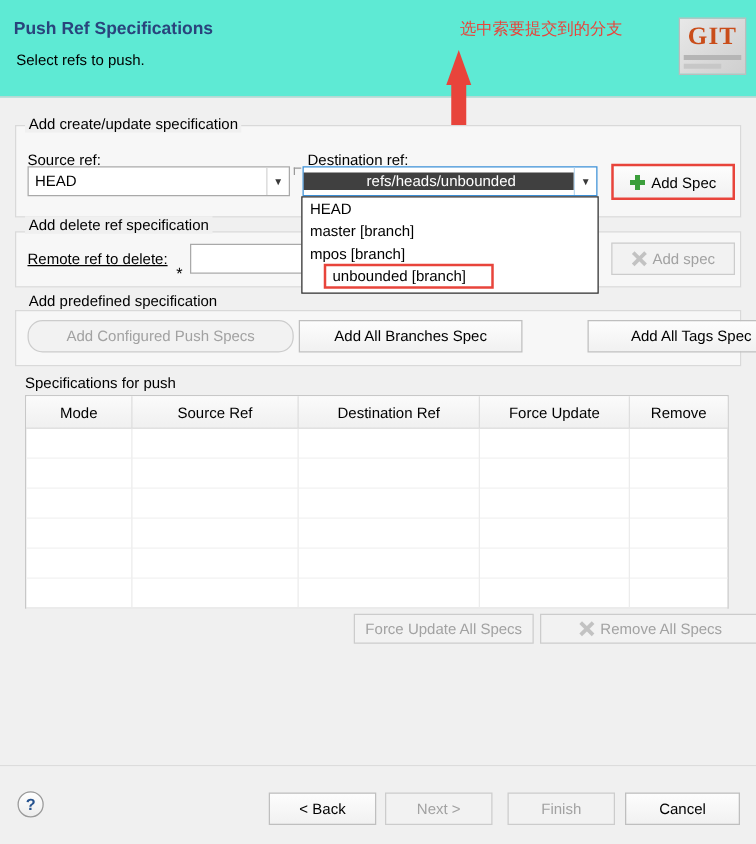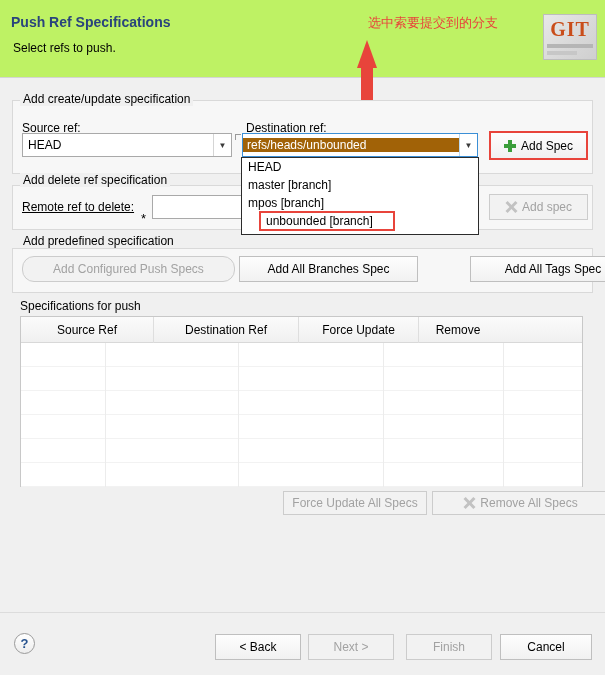--- a/index.html
+++ b/index.html
@@ -14,21 +14,21 @@
     overflow: hidden;
   }
   .dialog {
     position: absolute; left: 0; top: 0;
     width: 605px; height: 675px;
     background: #f0f0f0;
   }
   
   .header {
     position: absolute; left: 0; top: 0; width: 605px; height: 78px;
-    background: #bef264;
+    background: #5eead4;
     border-bottom: 1px solid #d4d4d4;
   }
   .header-title {
     position: absolute; left: 11px; top: 14px;
     font-size: 14px; font-weight: bold; color: #29447c;
   }
   .header-sub {
     position: absolute; left: 13px; top: 41px;
     font-size: 12px; color: #000;
   }
@@ -95,21 +95,21 @@
     flex: 1; overflow: hidden; white-space: nowrap;
   }
   .combo .arrow {
     width: 18px; height: 22px;
     display: flex; align-items: center; justify-content: center;
     border-left: 1px solid #d5d5d5;
     color: #3a3a3a; font-size: 8px;
   }
   .combo-focus { border: 1px solid #3b8fd6; }
   .sel-highlight {
-    background: #a16207; color: #fff !important;
+    background: #404040; color: #fff !important; text-align: center;
   }
   .textinput {
     position: absolute; height: 24px; background: #ffffff;
     border: 1px solid #a9a9a9;
   }
   
   .dropdown {
     position: absolute;
     background: #ffffff;
     border: 1px solid #2b2b2b;
@@ -271,20 +271,21 @@
     <span>Add All Branches Spec</span>
   </div>
   <div class="btn" style="left:422px; top:256px; width:166px; height:26px;margin-left:48px;">
     <span>Add All Tags Spec</span>
   </div>
 
   <div class="lbl" style="left:20px; top:299px;">Specifications for push</div>
 
   <div class="table-wrap" style="left:20px; top:316px; width:563px; height:171px;">
     <div class="thead">
+      <div class="th" style="width:85px;">Mode</div>
       <div class="th" style="width:133px;">Source Ref</div>
       <div class="th" style="width:145px;">Destination Ref</div>
       <div class="th" style="width:120px;">Force Update</div>
       <div class="th" style="width:78px;">Remove</div>
     </div>
     <div class="trow">
       <div class="td" style="width:85px;"></div>
       <div class="td" style="width:133px;"></div>
       <div class="td" style="width:145px;"></div>
       <div class="td" style="width:120px;"></div>

